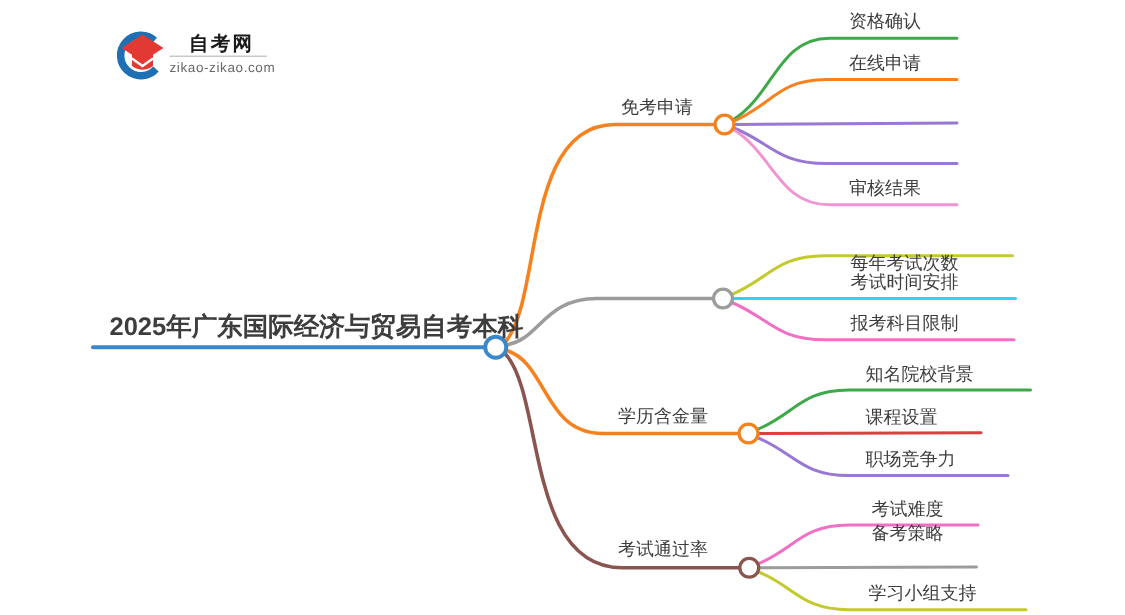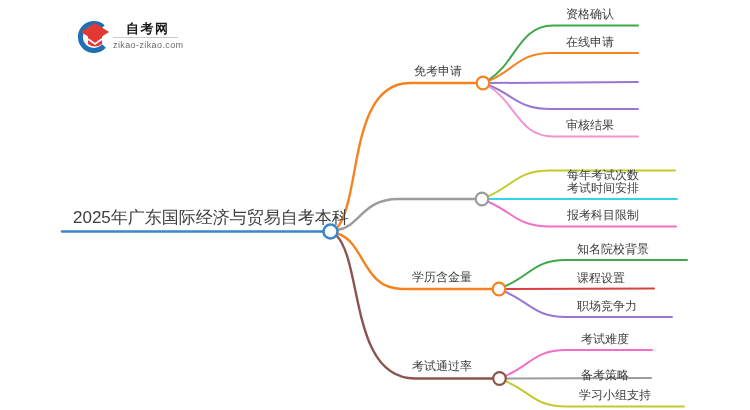--- a/index.html
+++ b/index.html
@@ -12,21 +12,21 @@
     font-family:"Liberation Sans","DejaVu Sans",sans-serif;
   }
   .mindmap-svg{position:absolute;left:0;top:0;}
   .label{
     position:absolute;
     color:#3d3d3d;
     font-size:12px;
     line-height:20px;
     white-space:nowrap;
   }
-  .label.center{font-size:17px;line-height:21px;}
+  .label.center{font-size:17px;line-height:21px;font-weight:bold;}
   .logo{position:absolute;left:0;top:0;width:170px;height:70px;margin-left:47px;}
   .logo-icon{position:absolute;left:27px;top:16px;}
   .site-name{
     position:absolute;left:79px;top:20px;
     font-size:13px;font-weight:bold;color:#1a1a1a;
     letter-spacing:1.5px;white-space:nowrap;
   }
   .logo-divider{
     position:absolute;left:66px;top:37px;
     width:65px;height:1px;background:#c9c9c9;
@@ -101,16 +101,16 @@
 
   <div class="label" style="left:567px;top:165px">每年考试次数</div>
   <div class="label" style="left:567px;top:178px">考试时间安排</div>
   <div class="label" style="left:567px;top:205px">报考科目限制</div>
 
   <div class="label" style="left:577px;top:268px">课程设置</div>
   <div class="label" style="left:577px;top:239px">知名院校背景</div>
   <div class="label" style="left:577px;top:296px">职场竞争力</div>
 
   <div class="label" style="left:581px;top:329px">考试难度</div>
-  <div class="label" style="left:581px;top:365px">备考策略</div>
+  <div class="label" style="left:581px;top:345px">备考策略</div>
   <div class="label" style="left:579px;top:385px">学习小组支持</div>
 
 </div>
 
 </body></html>

